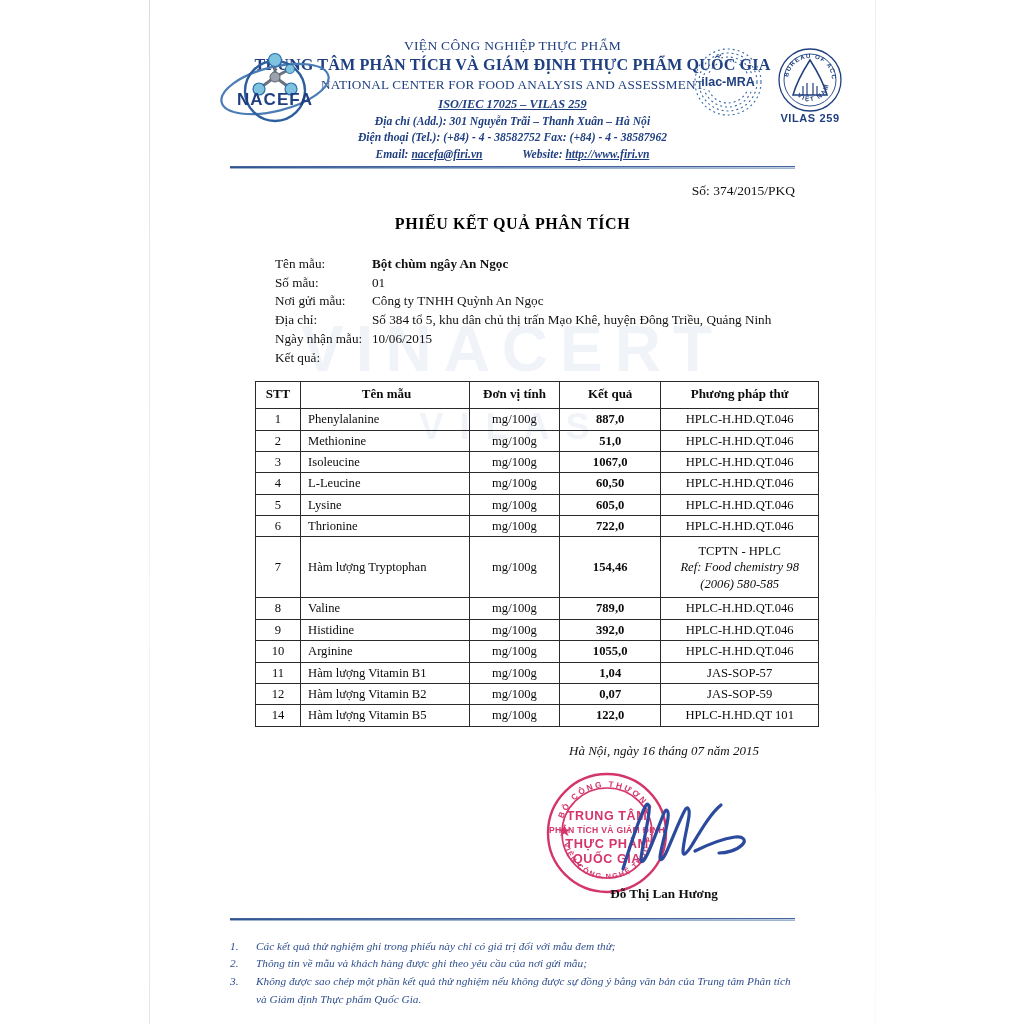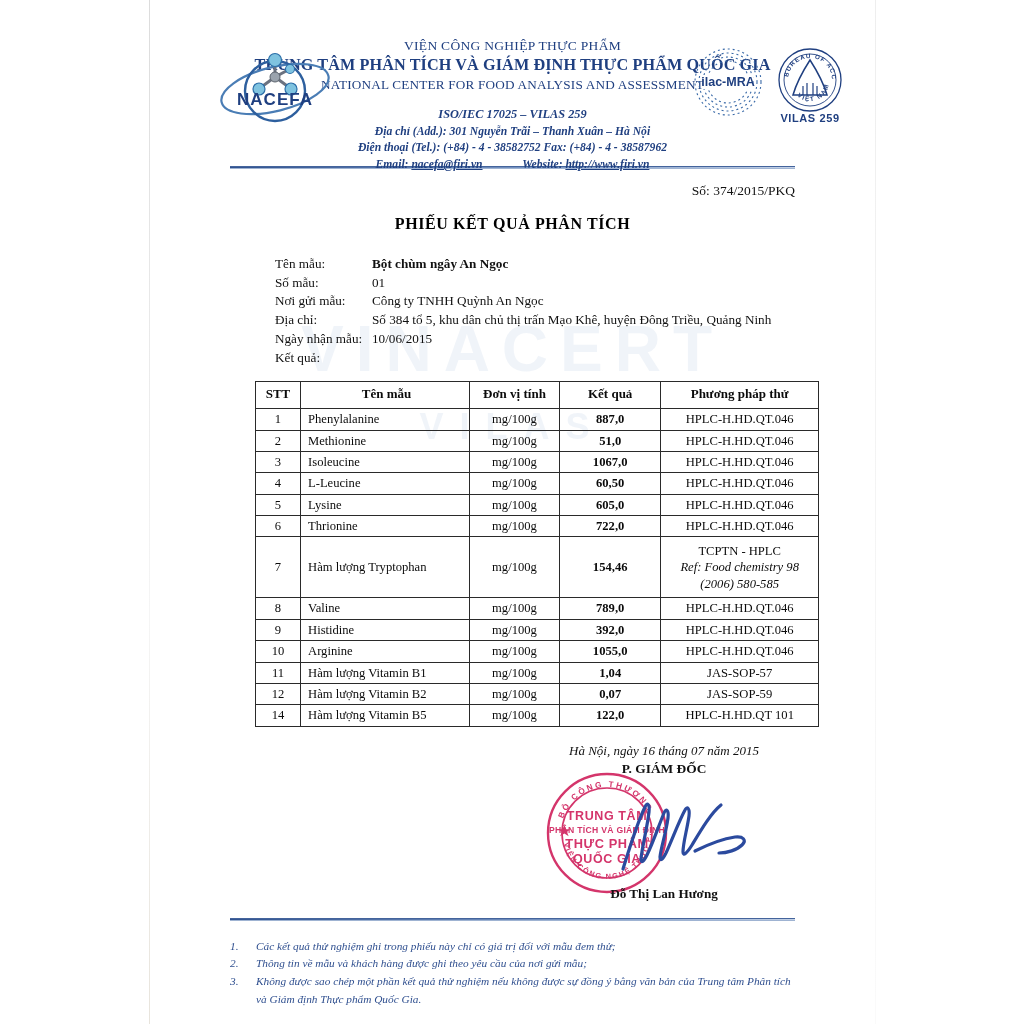--- a/index.html
+++ b/index.html
@@ -82,21 +82,22 @@
   .lh-l3 {
     font-size: 13.2px;
     line-height: 1.3;
     letter-spacing: .2px;
   }
   .lh-l4 {
     font-size: 12.3px;
     font-weight: bold;
     font-style: italic;
     line-height: 1.45;
-    margin-top: 13px;
+    margin-top: 3px;
+    text-decoration: underline;
   }
   .lh-l5, .lh-l6, .lh-l7 {
     font-size: 11.6px;
     font-weight: bold;
     font-style: italic;
     line-height: 1.42;
     font-family: Liberation Serif, serif;
   }
   .lh-l7 .lbl { font-weight: bold; }
   .lh-l7 .link {
@@ -499,21 +500,20 @@
               <td class="c-res">122,0</td>
               <td class="c-meth">HPLC-H.HD.QT 101</td>
             </tr>
           </tbody>
       </table>
     </div>
 
     <div class="sign-area">
       <div class="sign-block">
         <div class="sign-date">Hà Nội, ngày 16  tháng 07  năm 2015</div>
-        <div class="sign-role">P. GIÁM ĐỐC</div>
 
         <div class="stamp">
           <svg viewBox="0 0 124 124" width="124" height="124">
             <circle cx="62" cy="62" r="59" fill="none" stroke="#d4356b" stroke-width="2.4"></circle>
             <circle cx="62" cy="62" r="45" fill="none" stroke="#d4356b" stroke-width="1.6"></circle>
             <defs>
               <path id="stTop" d="M 16 62 A 46 46 0 0 1 108 62"></path>
               <path id="stBot" d="M 18 64 A 44 44 0 0 0 106 64"></path>
             </defs>
             <text font-family="Liberation Sans, sans-serif" font-size="8.2" font-weight="bold" fill="#d4356b" letter-spacing="2.2">

